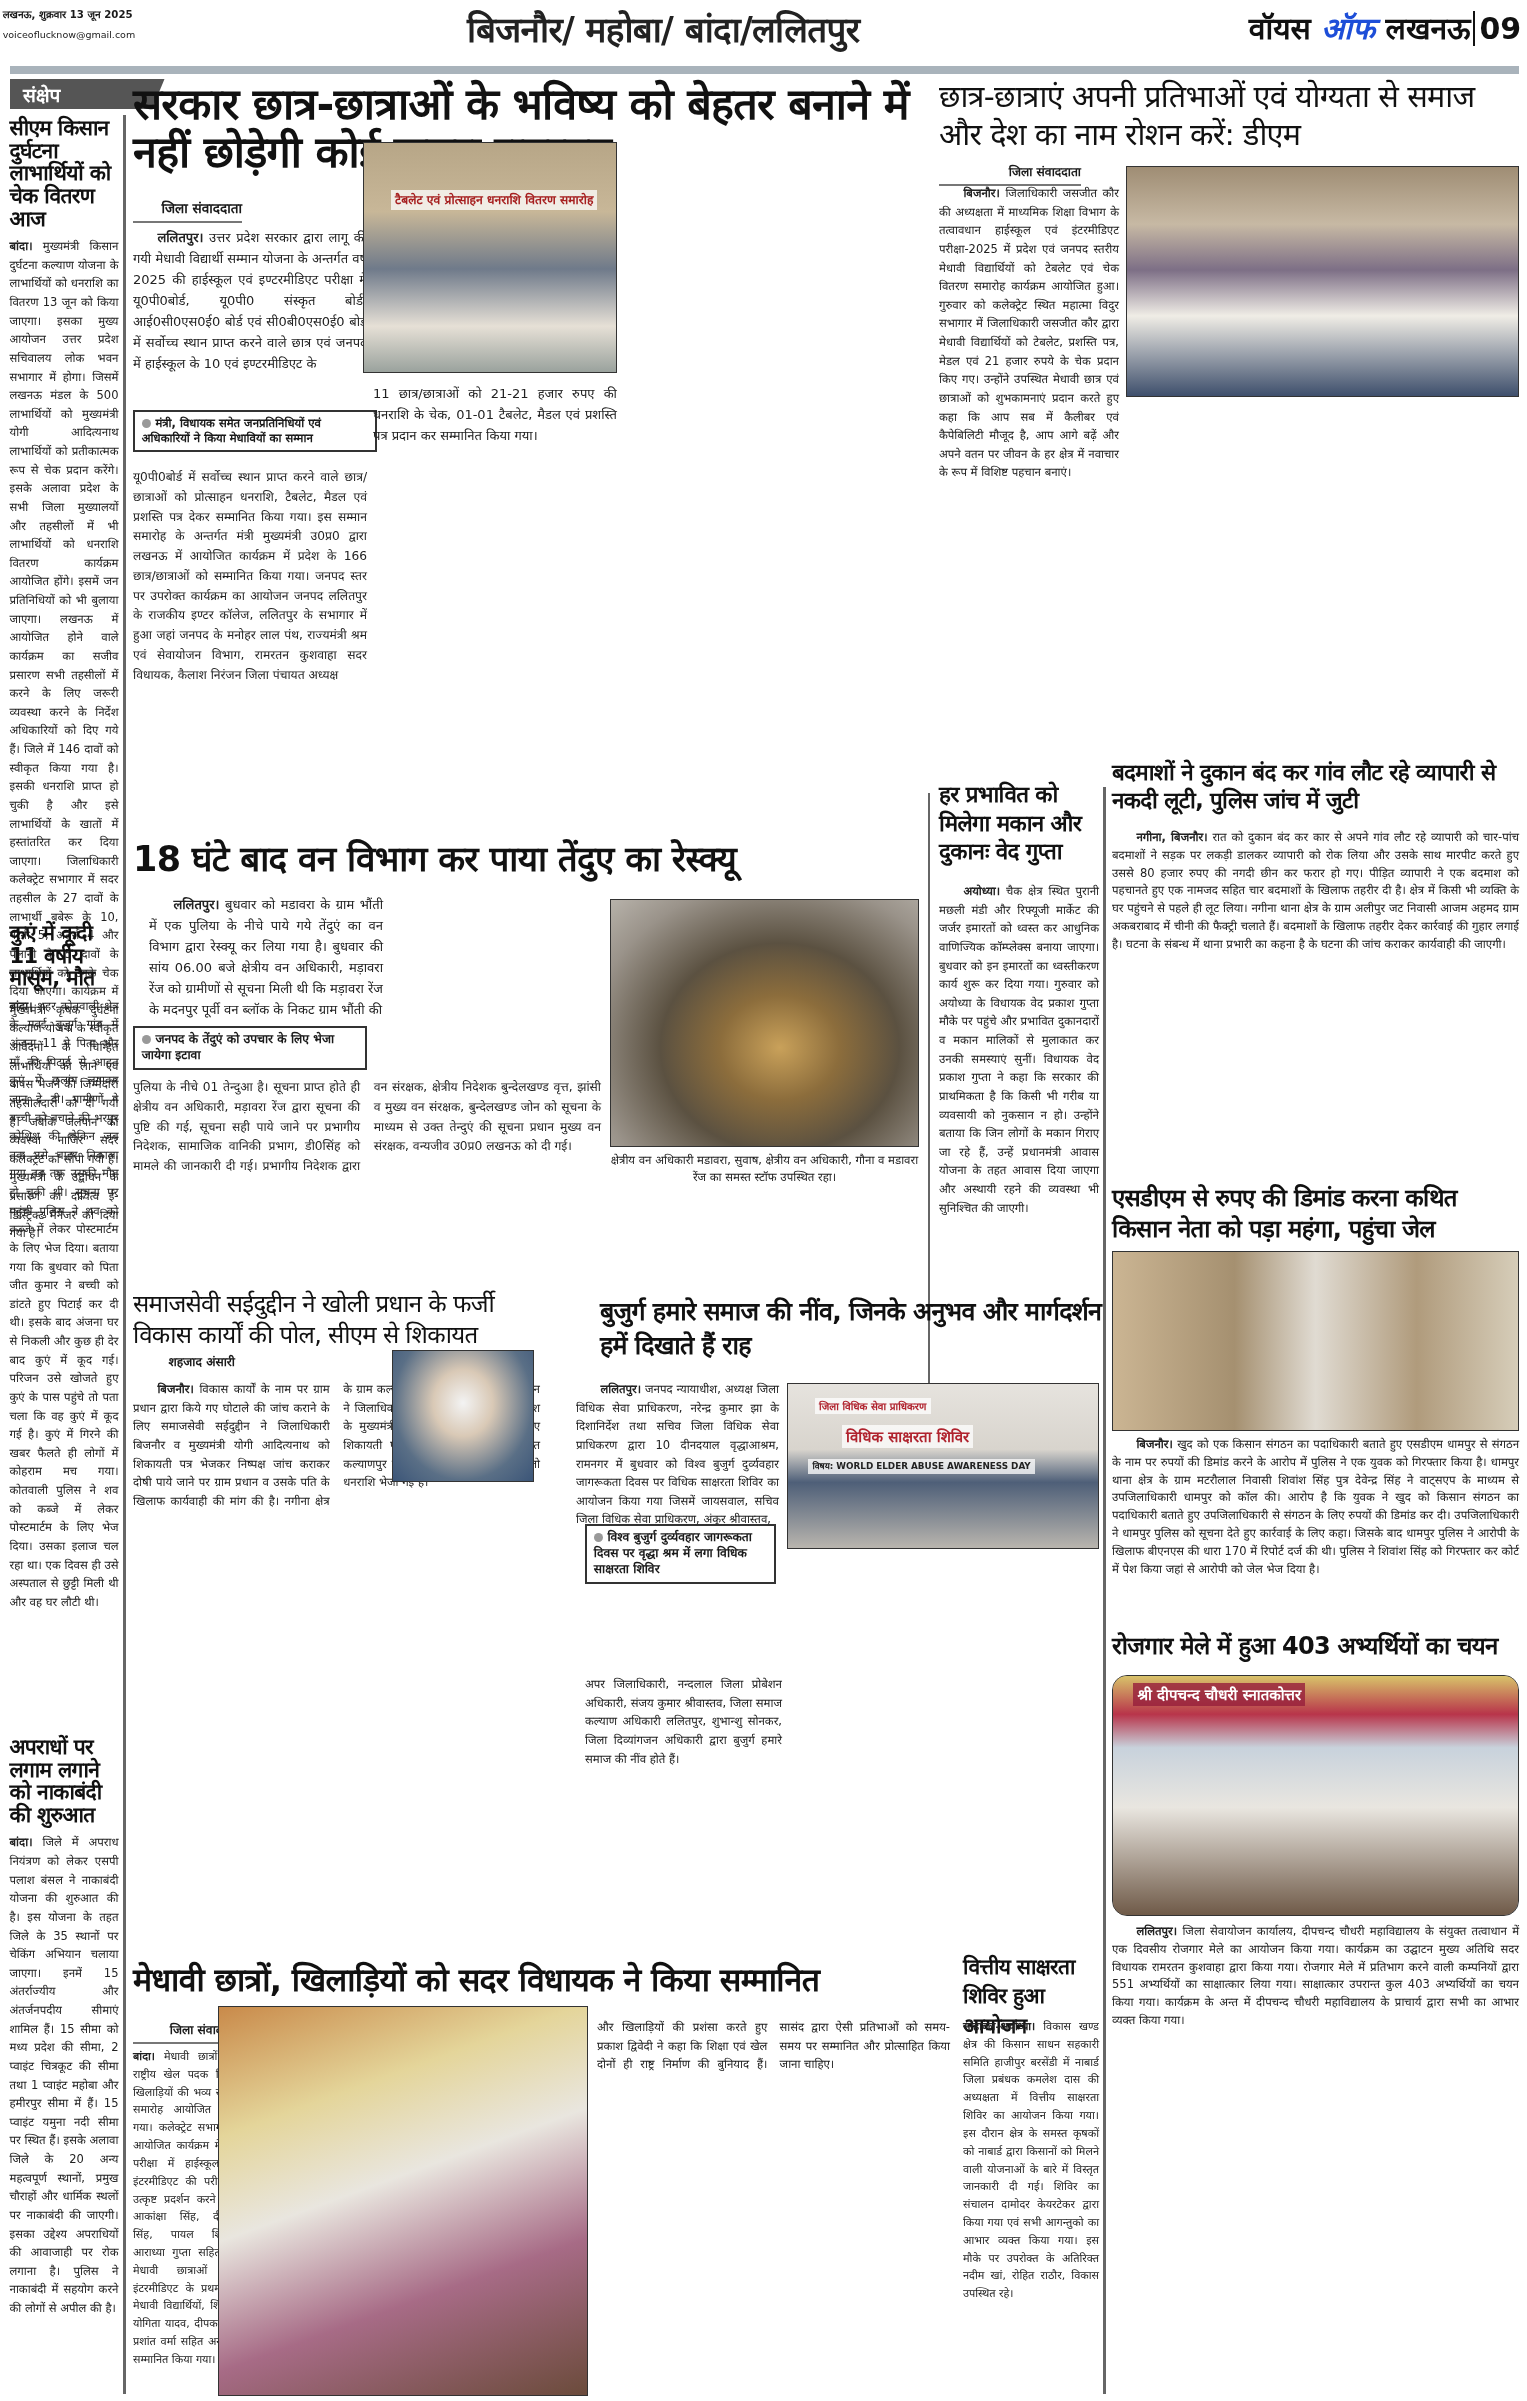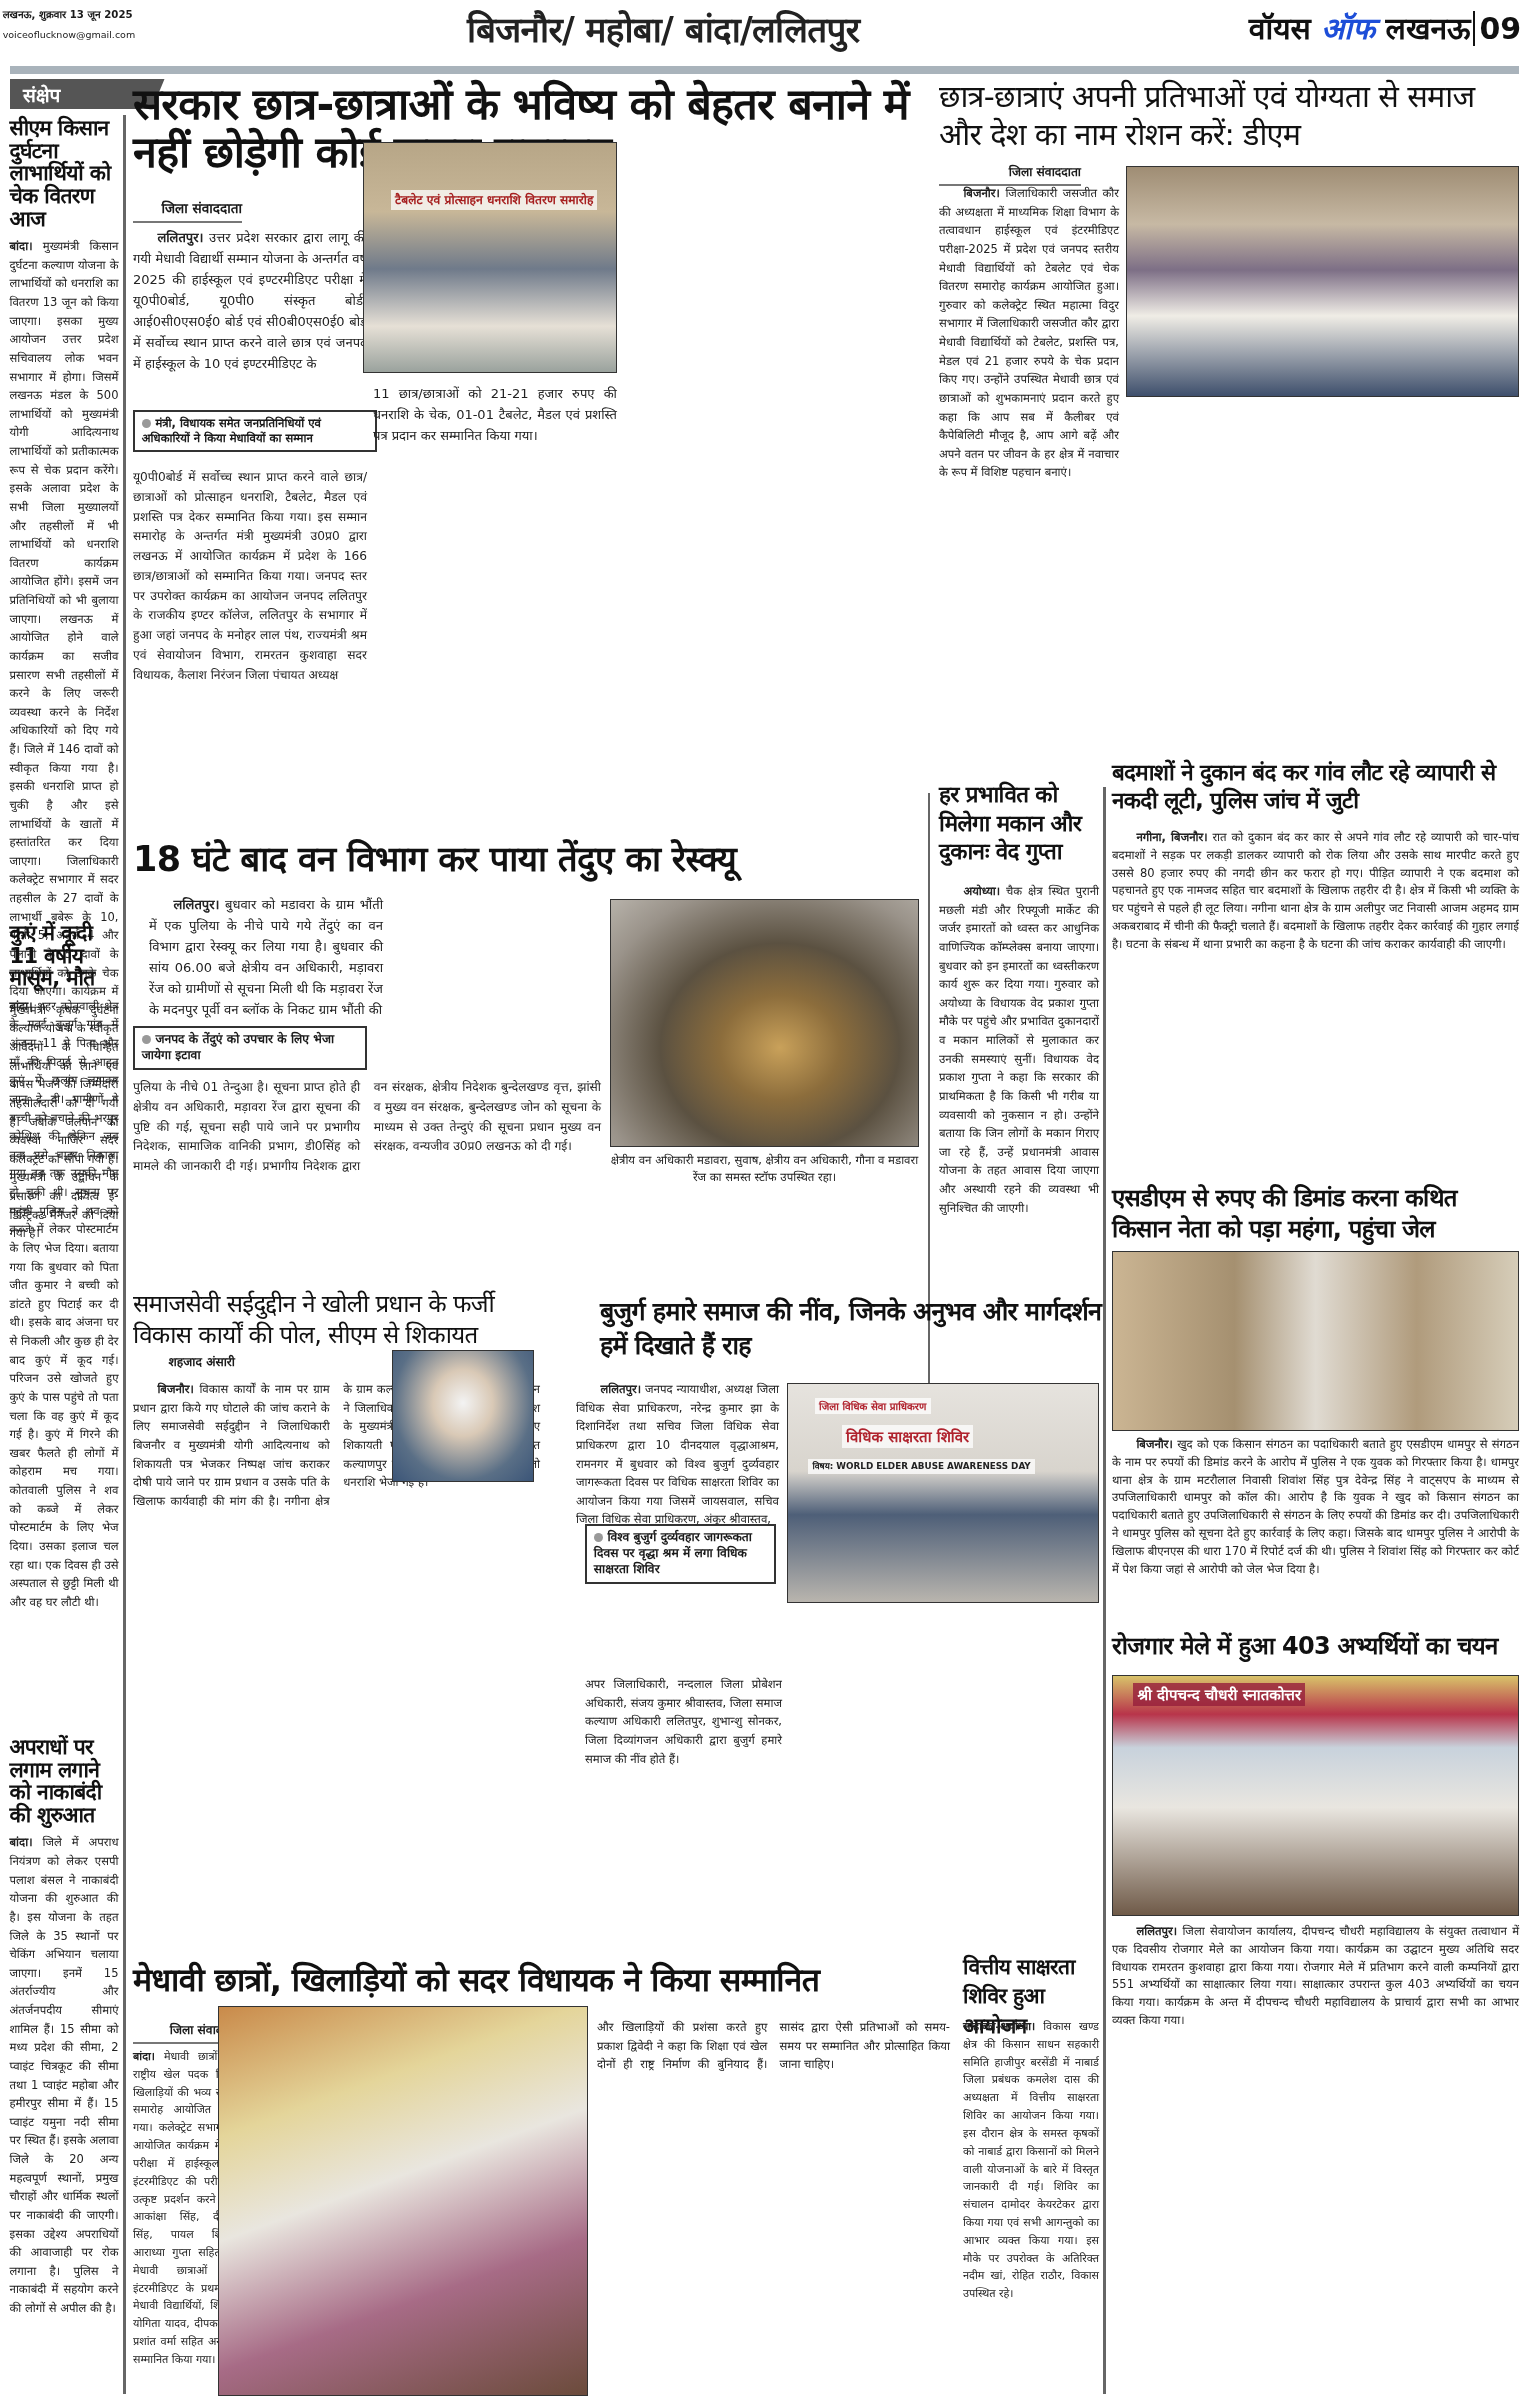--- a/index.html
+++ b/index.html
@@ -113,21 +113,21 @@
 <div class="abs headline" style="left:1112px;top:1183px;width:407px;font-size:24px;line-height:1.3;">एसडीएम से रुपए की डिमांड करना कथित किसान नेता को पड़ा महंगा, पहुंचा जेल</div>
 <div class="abs photo" style="left:1112px;top:1251px;width:407px;height:180px;">
   <div class="scene" style="background:linear-gradient(90deg,#cbb593 0%,#a59070 30%,#e0dbd2 50%,#b09b7c 75%,#d6cdb9 100%);"></div>
 </div>
 <div class="abs body-text" style="left:1112px;top:1436px;width:407px;font-size:11.5px;line-height:1.55;">
   <span class="indent"></span><span class="lead">बिजनौर।</span>
   <span>खुद को एक किसान संगठन का पदाधिकारी बताते हुए एसडीएम धामपुर से संगठन के नाम पर रुपयों की डिमांड करने के आरोप में पुलिस ने एक युवक को गिरफ्तार किया है। धामपुर थाना क्षेत्र के ग्राम मटरौलाल निवासी शिवांश सिंह पुत्र देवेन्द्र सिंह ने वाट्सएप के माध्यम से उपजिलाधिकारी धामपुर को कॉल की। आरोप है कि युवक ने खुद को किसान संगठन का पदाधिकारी बताते हुए उपजिलाधिकारी से संगठन के लिए रुपयों की डिमांड कर दी। उपजिलाधिकारी ने धामपुर पुलिस को सूचना देते हुए कार्रवाई के लिए कहा। जिसके बाद धामपुर पुलिस ने आरोपी के खिलाफ बीएनएस की धारा 170 में रिपोर्ट दर्ज की थी। पुलिस ने शिवांश सिंह को गिरफ्तार कर कोर्ट में पेश किया जहां से आरोपी को जेल भेज दिया है।</span>
 </div>
 
 <div class="abs headline" style="left:1112px;top:1634px;width:407px;font-size:24px;">रोजगार मेले में हुआ 403 अभ्यर्थियों का चयन</div>
-<div class="abs photo" style="left:1112px;top:1675px;width:407px;height:241px;">
+<div class="abs photo" style="left:1112px;top:1675px;width:407px;height:241px;border-radius:15px;">
   <div class="scene" style="background:linear-gradient(180deg,#d8c36a 0%,#b8344a 16%,#c8d2dc 30%,#e9e6e0 55%,#6f5a48 100%);"></div>
   <div class="photo-label" style="left:20.3px;top:6.8px;color:#fff;background:rgba(150,30,60,0.8);font-size:15px;">श्री दीपचन्द चौधरी स्नातकोत्तर</div>
 </div>
 <div class="abs body-text" style="left:1112px;top:1923px;width:407px;font-size:11.5px;line-height:1.55;">
   <span class="indent"></span><span class="lead">ललितपुर।</span>
   <span>जिला सेवायोजन कार्यालय, दीपचन्द चौधरी महाविद्यालय के संयुक्त तत्वाधान में एक दिवसीय रोजगार मेले का आयोजन किया गया। कार्यक्रम का उद्घाटन मुख्य अतिथि सदर विधायक रामरतन कुशवाहा द्वारा किया गया। रोजगार मेले में प्रतिभाग करने वाली कम्पनियों द्वारा 551 अभ्यर्थियों का साक्षात्कार लिया गया। साक्षात्कार उपरान्त कुल 403 अभ्यर्थियों का चयन किया गया। कार्यक्रम के अन्त में दीपचन्द चौधरी महाविद्यालय के प्राचार्य द्वारा सभी का आभार व्यक्त किया गया।</span>
 </div>
 
 <div class="abs headline" style="left:133px;top:841px;width:787px;font-size:35px;">18 घंटे बाद वन विभाग कर पाया तेंदुए का रेस्क्यू</div>
 <div class="abs body-text" style="left:133px;top:894px;width:234px;margin-left:16px;">
@@ -153,21 +153,21 @@
 </div>
 <div class="abs photo" style="left:392px;top:1350px;width:142px;height:132px;">
   <div class="scene" style="background:radial-gradient(ellipse at 50% 40%,#f3f3f3 0%,#d9c9b6 30%,#5a6f86 70%,#3b5578 100%);"></div>
 </div>
 
 <div class="abs headline" style="left:576px;top:1295px;width:522px;font-size:25px;line-height:1.35;margin-left:24px;">बुजुर्ग हमारे समाज की नींव, जिनके अनुभव और मार्गदर्शन हमें दिखाते हैं राह</div>
 <div class="abs body-text" style="left:576px;top:1380px;width:203px;font-size:11.5px;">
   <span class="indent"></span><span class="lead">ललितपुर।</span>
   <span>जनपद न्यायाधीश, अध्यक्ष जिला विधिक सेवा प्राधिकरण, नरेन्द्र कुमार झा के दिशानिर्देश तथा सचिव जिला विधिक सेवा प्राधिकरण द्वारा 10 दीनदयाल वृद्धाआश्रम, रामनगर में बुधवार को विश्व बुजुर्ग दुर्व्यवहार जागरूकता दिवस पर विधिक साक्षरता शिविर का आयोजन किया गया जिसमें जायसवाल, सचिव जिला विधिक सेवा प्राधिकरण, अंकुर श्रीवास्तव,</span>
 </div>
-<div class="abs photo" style="left:787px;top:1383px;width:312px;height:220px;">
+<div class="abs photo" style="left:787px;top:1383px;width:312px;height:166px;">
   <div class="scene" style="background:linear-gradient(180deg,#e6e3de 0%,#d8d4cd 40%,#4e5f78 60%,#b9b5ae 100%);"></div>
   <div class="photo-label" style="left:27px;top:13.6px;color:#b0232e;">जिला विधिक सेवा प्राधिकरण</div>
   <div class="photo-label" style="left:54px;top:41px;color:#b0232e;font-size:15px;">विधिक साक्षरता शिविर</div>
   <div class="photo-label" style="left:20.3px;top:75px;font-size:8.8px;">विषय: WORLD ELDER ABUSE AWARENESS DAY</div>
 </div>
 <div class="abs highlight-box" style="left:585px;top:1524px;width:191px;font-size:12.2px;">
   <span class="bullet"></span><span>विश्व बुजुर्ग दुर्व्यवहार जागरूकता दिवस पर वृद्धा श्रम में लगा विधिक साक्षरता शिविर</span>
 </div>
 <div class="abs body-text" style="left:585px;top:1675px;width:197px;font-size:11.5px;">
   <span>अपर जिलाधिकारी, नन्दलाल जिला प्रोबेशन अधिकारी, संजय कुमार श्रीवास्तव, जिला समाज कल्याण अधिकारी ललितपुर, शुभान्शु सोनकर, जिला दिव्यांगजन अधिकारी द्वारा बुजुर्ग हमारे समाज की नींव होते हैं।</span>

